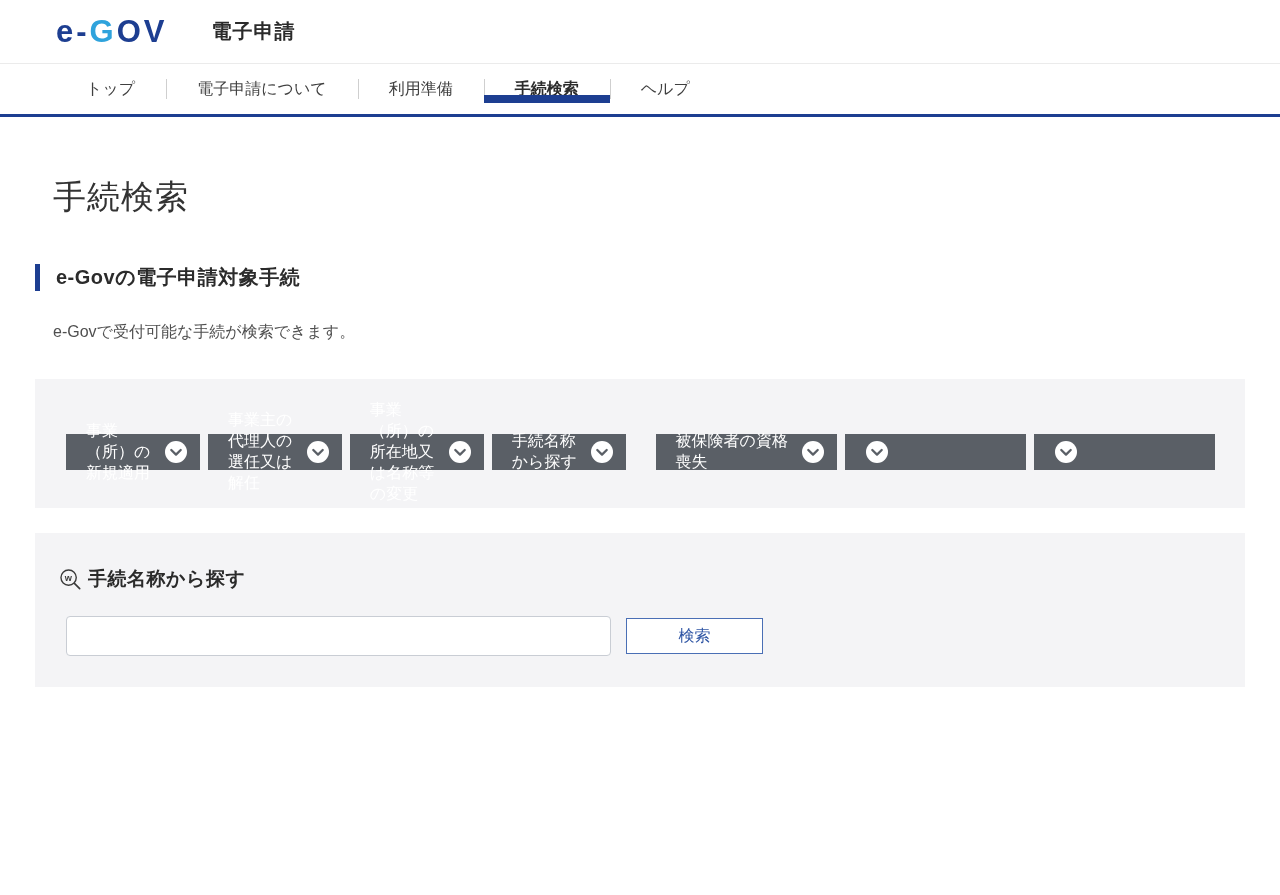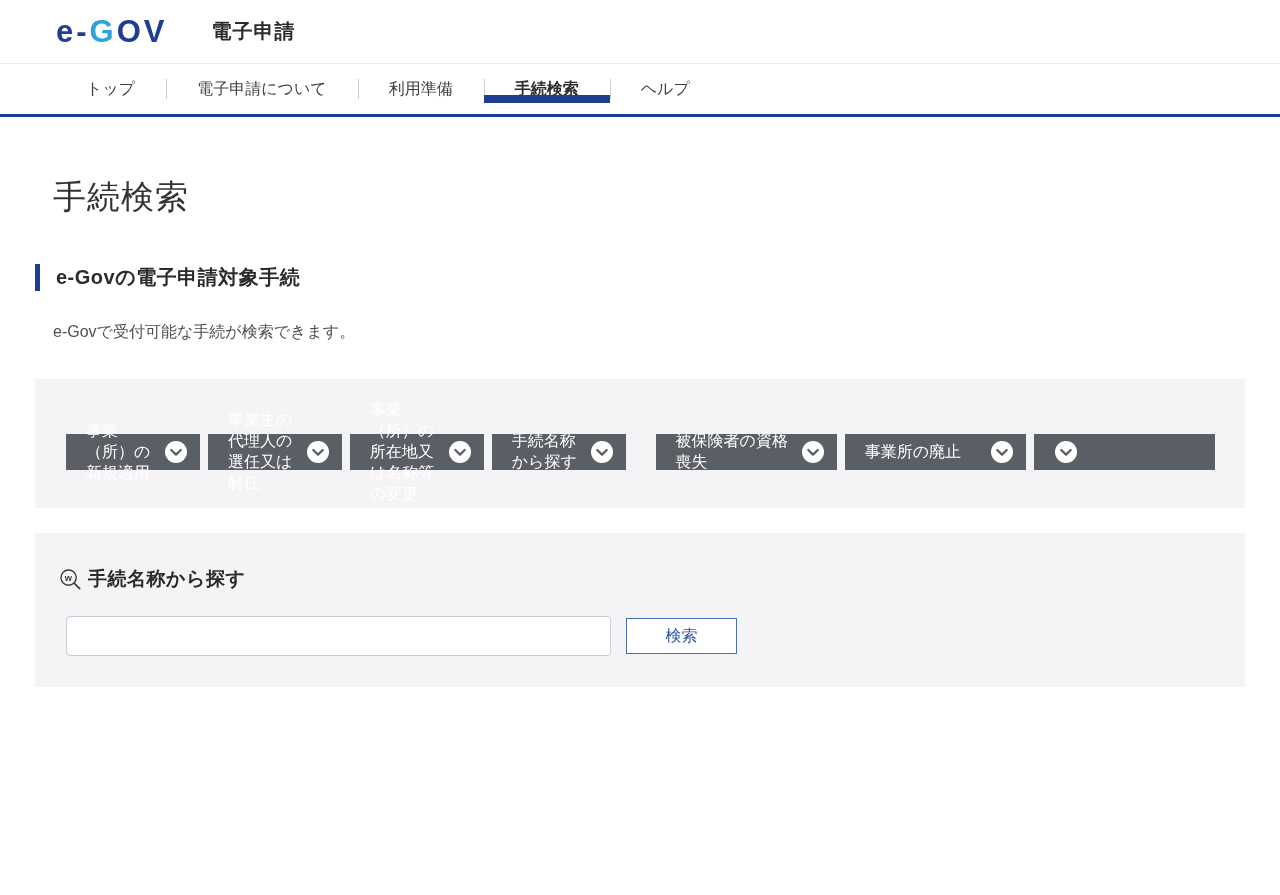--- a/index.html
+++ b/index.html
@@ -171,21 +171,21 @@
     height: 40px;
     border: 1px solid #c9cdd4;
     border-radius: 4px;
     background: #fff;
     font-size: 16px;
     padding: 0 12px;
     font-family: inherit;
     color: #333;
   }
   .search-button {
-    width: 111px;
+    width: 137px;
     height: 36px;
     background: #fff;
     border: 1px solid #4a6fb5;
     border-radius: 0;
     color: #2f55a4;
     font-size: 16px;
     font-family: inherit;
     cursor: pointer;
   }
 </style>
@@ -273,21 +273,20 @@
         <button class="acc-button">
           <span class="acc-label">被保険者の資格喪失</span>
           <span class="acc-chevron">
             <svg width="24" height="24" viewBox="0 0 24 24" aria-hidden="true">
               <circle cx="12" cy="12" r="11" fill="#ffffff"></circle>
               <path d="M7.3 10l4.7 4.6L16.7 10" fill="none" stroke="#5a5f66" stroke-width="2.3" stroke-linecap="round" stroke-linejoin="round"></path>
             </svg>
           </span>
         </button>
         <button class="acc-button">
-          <span class="acc-label">事業所の廃止</span>
           <span class="acc-chevron">
             <svg width="24" height="24" viewBox="0 0 24 24" aria-hidden="true">
               <circle cx="12" cy="12" r="11" fill="#ffffff"></circle>
               <path d="M7.3 10l4.7 4.6L16.7 10" fill="none" stroke="#5a5f66" stroke-width="2.3" stroke-linecap="round" stroke-linejoin="round"></path>
             </svg>
           </span>
         </button>
         <button class="acc-button">
           <span class="acc-chevron">
             <svg width="24" height="24" viewBox="0 0 24 24" aria-hidden="true">

